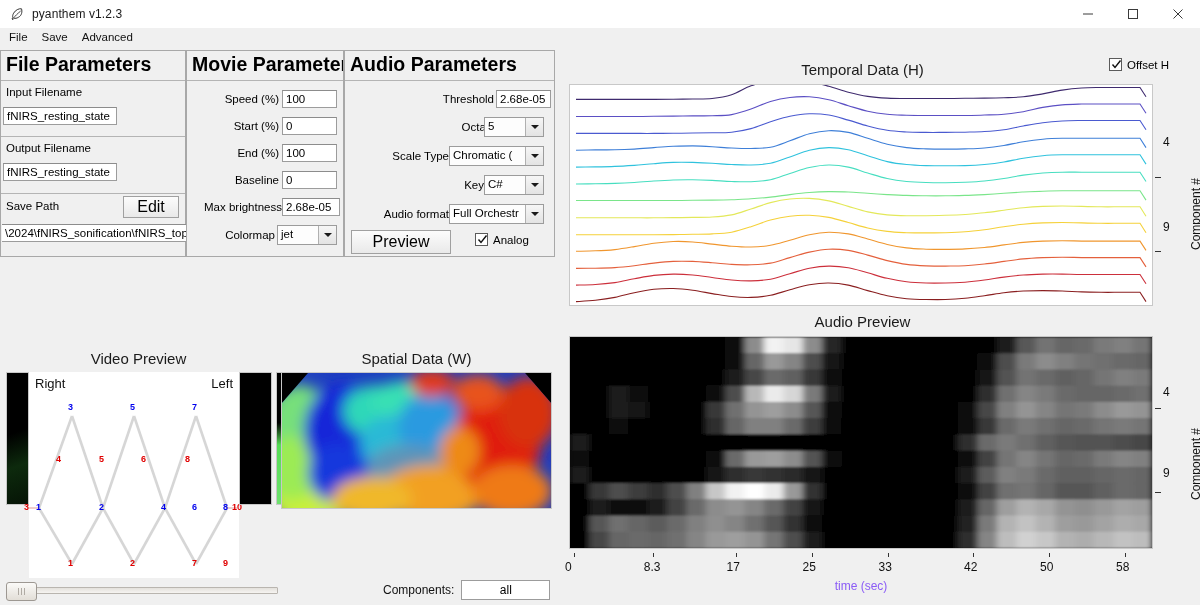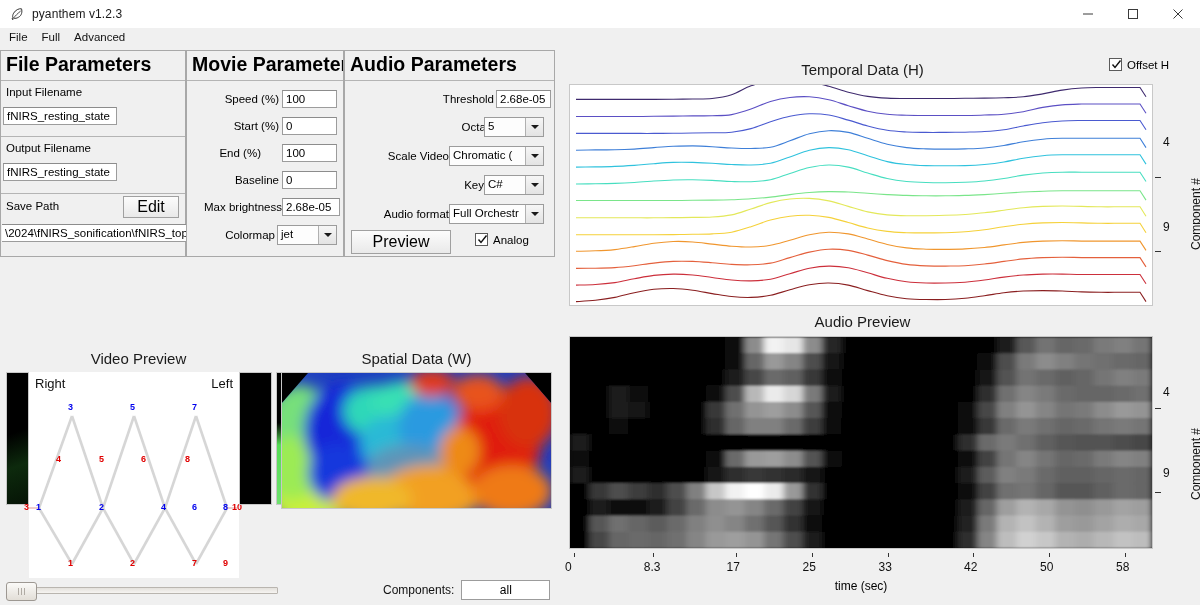--- a/index.html
+++ b/index.html
@@ -158,21 +158,21 @@
   }
 
   
   .plot-title {
     font-size: 15px; color: #1a1a1a;
     text-align: center;
     position: absolute;
   }
   .axis-lbl {
     position: absolute;
-    font-size: 12px; color: #000000;
+    font-size: 12px; color: #8b5cf6;
   }
   .vert-lbl {
     position: absolute;
     font-size: 12px; color: #111;
     transform: rotate(-90deg);
     transform-origin: left top;
     white-space: nowrap;
   }
   .tickno {
     position: absolute;
@@ -255,21 +255,21 @@
       <div class="tb-btn">
         <svg width="12" height="12" viewBox="0 0 12 12">
             <path d="M1.5 1.5 L10.5 10.5 M10.5 1.5 L1.5 10.5" stroke="#3a3a3a" stroke-width="1"></path>
           </svg>
       </div>
     </div>
   </div>
 
   <div class="menubar">
     <div class="menu-item">File</div>
-    <div class="menu-item">Full</div>
+    <div class="menu-item">Save</div>
     <div class="menu-item">Advanced</div>
   </div>
 
   <div class="panel" style="left:0px; top:50px; width:186px; height:207px;">
     <div class="cell" style="height:30px;">
       <div class="grp-header">File Parameters</div>
     </div>
     <div class="cell" style="height:56px; position:relative;">
       <div class="lbl" style="position:absolute; left:5px; top:5px;">Input Filename</div>
       <div class="txtin" style="position:absolute; left:2px; top:26px; width:114px;">fNIRS_resting_state</div>
@@ -292,21 +292,21 @@
 
     <div class="row" style="position:relative; height:26px; margin-top:5px;">
       <div class="lbl" style="position:absolute; right:64px;">Speed (%)</div>
       <div class="txtin" style="position:absolute; right:6px; width:55px;">100</div>
     </div>
     <div class="row" style="position:relative; height:27px;">
       <div class="lbl" style="position:absolute; right:64px;">Start (%)</div>
       <div class="txtin" style="position:absolute; right:6px; width:55px;">0</div>
     </div>
     <div class="row" style="position:relative; height:27px;">
-      <div class="lbl" style="position:absolute; right:82px;">End (%)</div>
+      <div class="lbl" style="position:absolute; right:64px;">End (%)</div>
       <div class="txtin" style="position:absolute; right:6px; width:55px;">100</div>
     </div>
     <div class="row" style="position:relative; height:27px;">
       <div class="lbl" style="position:absolute; right:64px;text-align:center;">Baseline</div>
       <div class="txtin" style="position:absolute; right:6px; width:55px;">0</div>
     </div>
     <div class="row" style="position:relative; height:27px;">
       <div class="lbl" style="position:absolute; right:61px;">Max brightness</div>
       <div class="txtin" style="position:absolute; right:3px; width:58px;">2.68e-05</div>
     </div>
@@ -335,21 +335,21 @@
       <div class="lbl" style="position:absolute; right:56px;">Octave</div>
       <div class="combo" style="position:absolute; right:10px; width:60px;">
         <div class="cval">5</div>
         <div class="carrow">
             <i></i>
           </div>
       </div>
     </div>
 
     <div class="row" style="position:relative; height:29px;">
-      <div class="lbl" style="position:absolute; right:105px;">Scale Video</div>
+      <div class="lbl" style="position:absolute; right:105px;">Scale Type</div>
       <div class="combo" style="position:absolute; right:10px; width:95px;">
         <div class="cval">Chromatic (</div>
         <div class="carrow">
             <i></i>
           </div>
       </div>
     </div>
 
     <div class="row" style="position:relative; height:29px;">
       <div class="lbl" style="position:absolute; right:70px;">Key</div>

